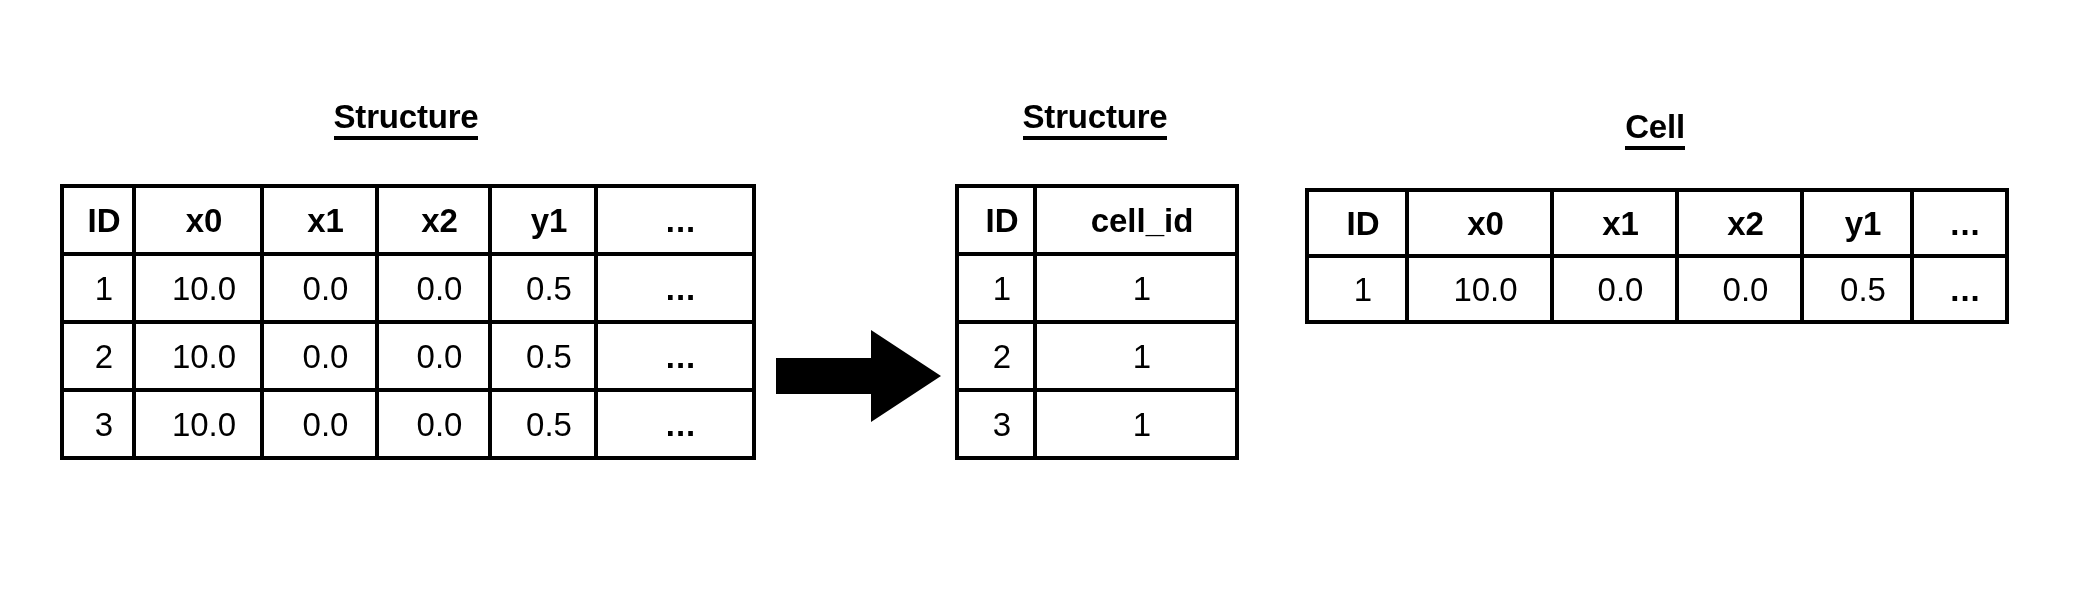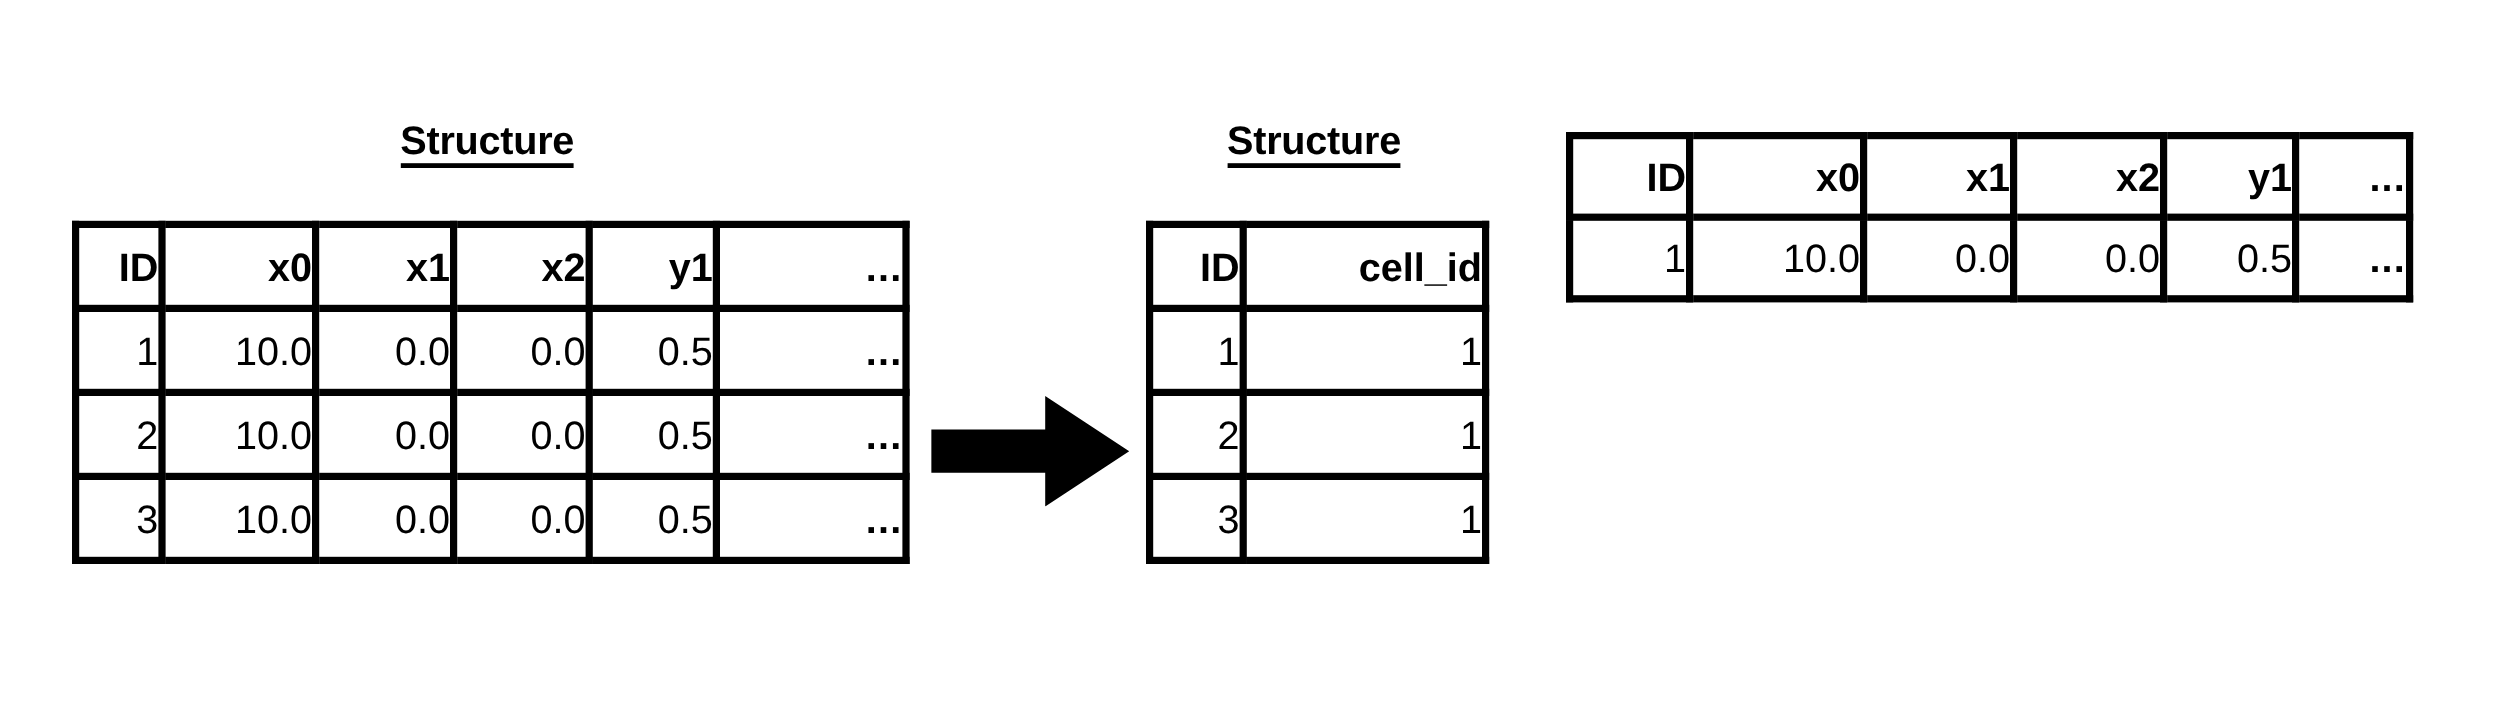--- a/index.html
+++ b/index.html
@@ -40,27 +40,27 @@
     border-bottom: 4px solid #000;
     padding-bottom: 3px;
   }
 
   table.grid {
     border-collapse: collapse;
     table-layout: fixed;
     border: 3px solid #000;
   }
   table.grid td {
-    border: 6px solid #000000;
+    border: 4px solid #000000;
     font-size: 33px;
     line-height: 1;
     padding: 0 0 0 12px;
     height: 60px;
     vertical-align: middle;
-    text-align: right;
+    text-align: center;
     white-space: nowrap;
     overflow: hidden;
   }
   table.grid tr.head td {
     font-weight: bold;
   }
   table.grid td.dots {
     letter-spacing: 1px;
     font-weight: bold;
   }
@@ -196,20 +196,23 @@
         </tr>
         <tr class="body">
           <td>3</td>
           <td>1</td>
         </tr>
       </tbody>
     </table>
   </div>
 
   <div class="group" id="group-cell">
+    <div class="tbl-title">
+      <span>Cell</span>
+    </div>
     <table class="grid" id="table-cell">
       <colgroup>
         <col class="c-id">
           <col class="c-x0">
           <col class="c-x1">
           <col class="c-x2">
           <col class="c-y1">
           <col class="c-dots">
       </colgroup>
       <tbody>

